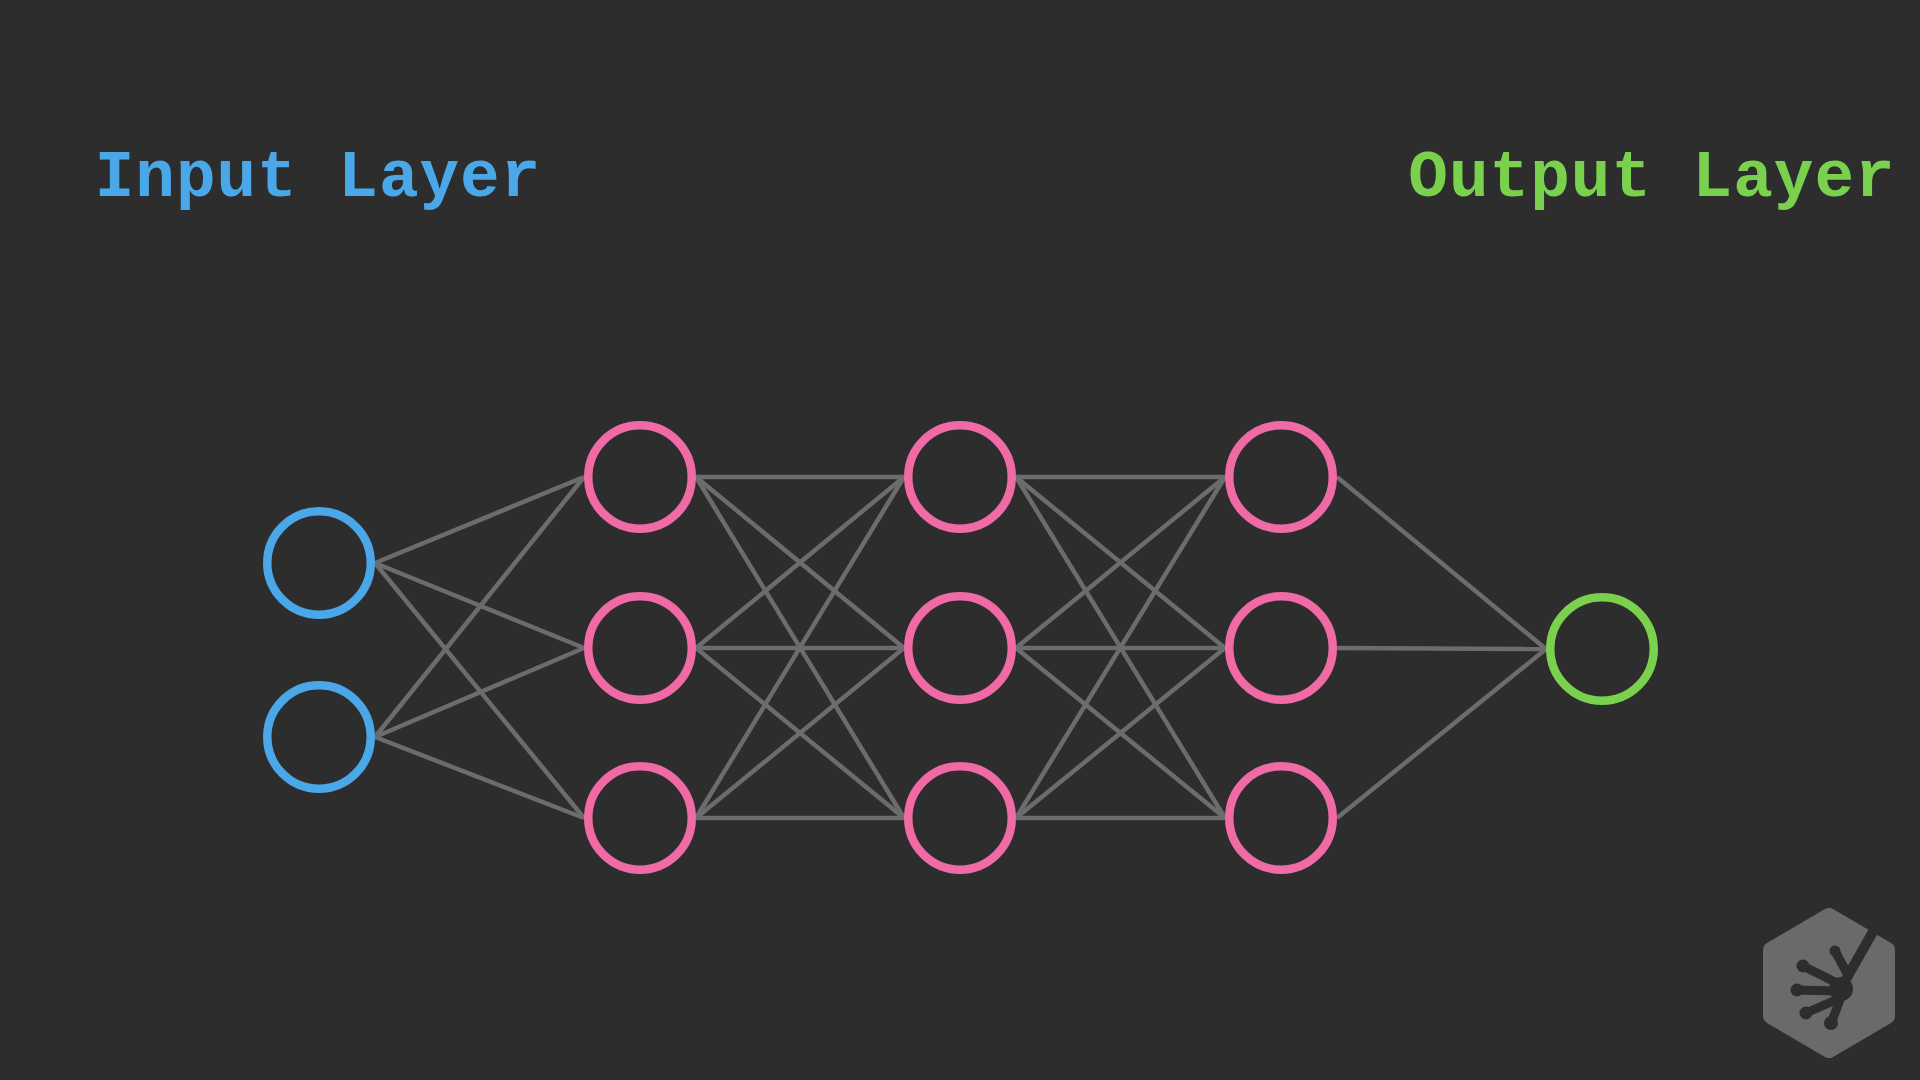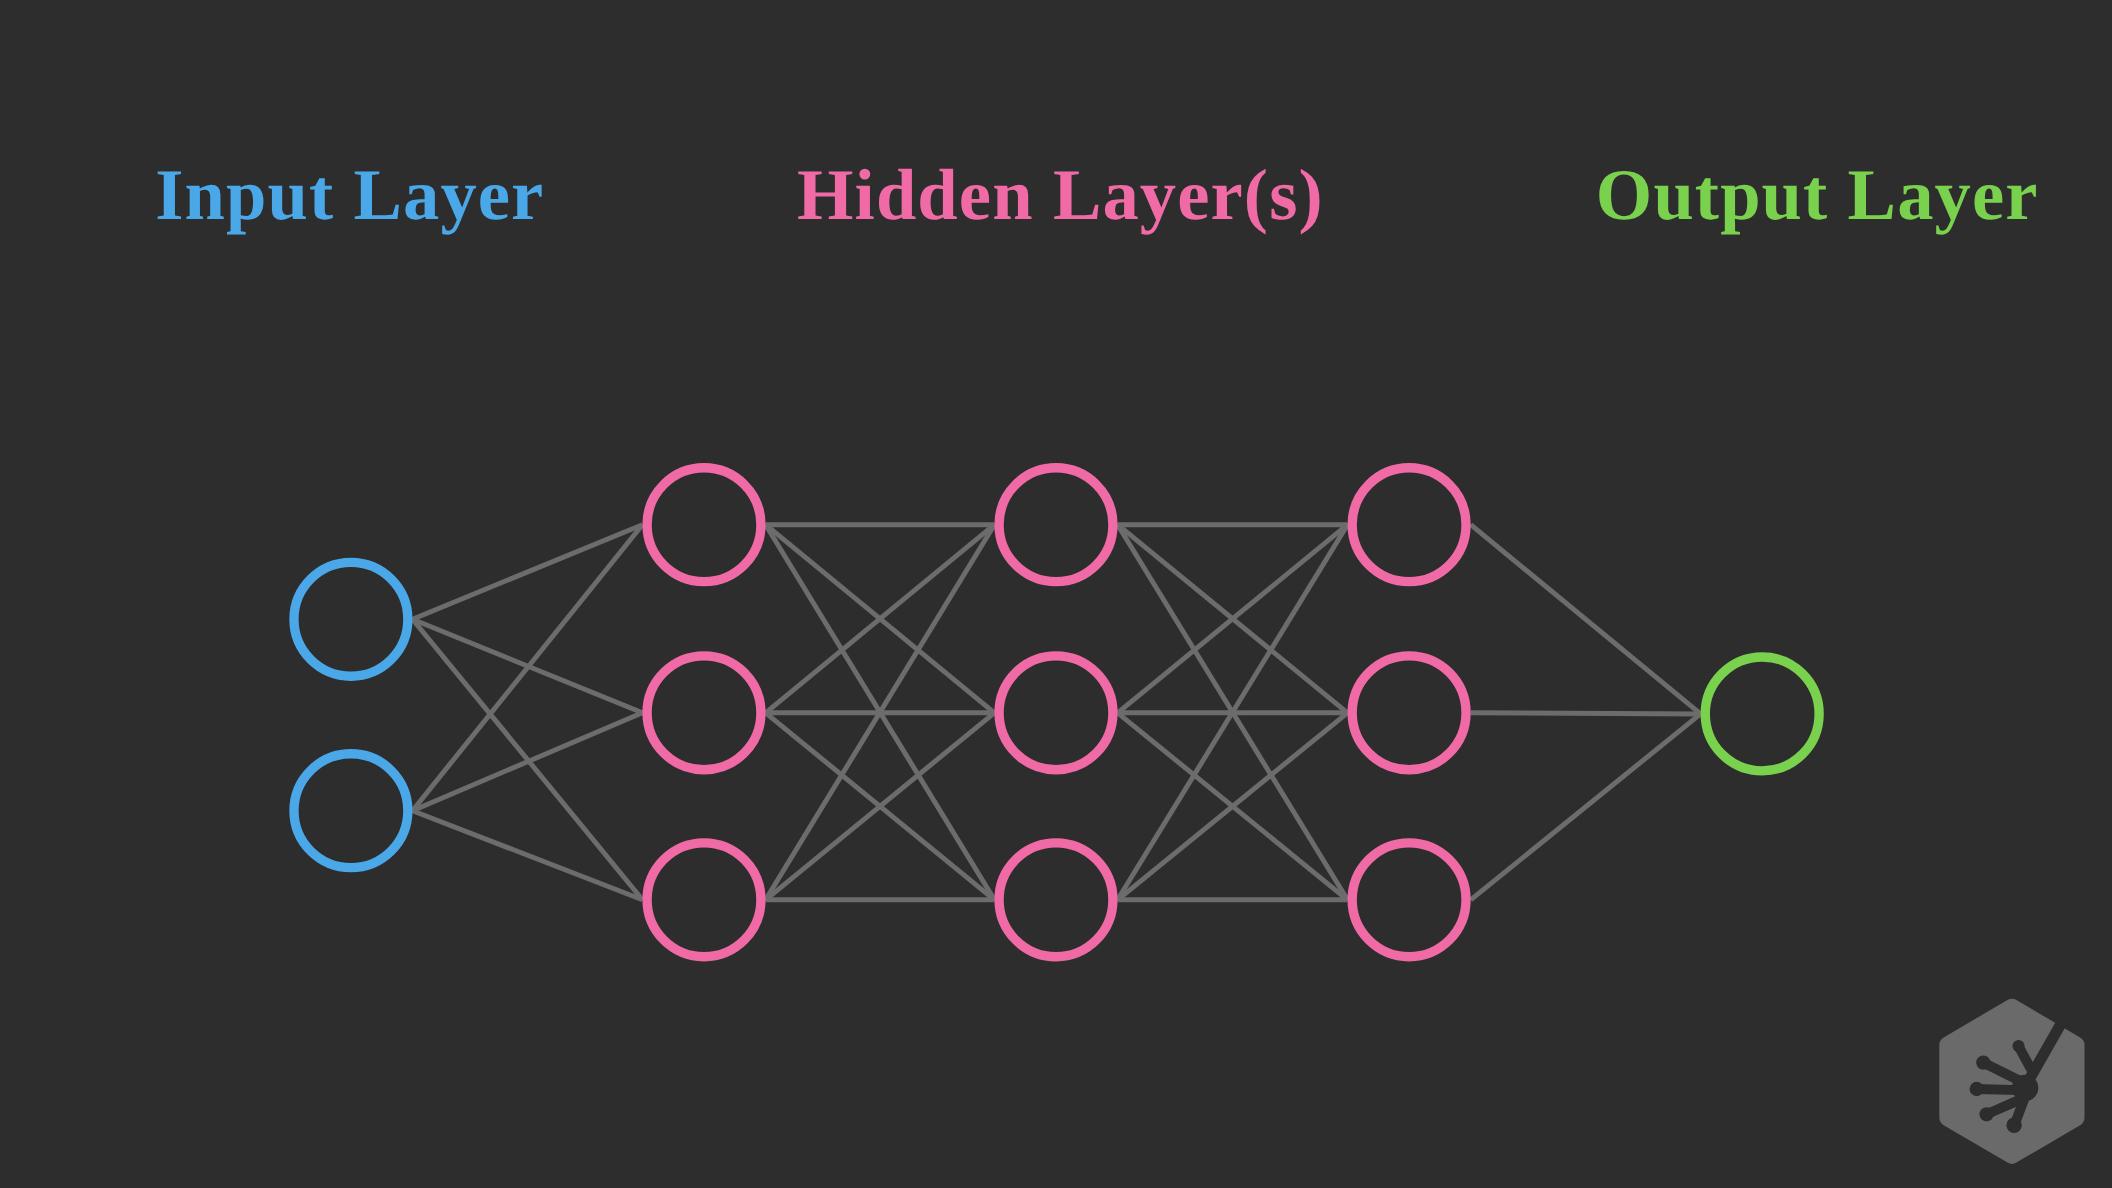--- a/index.html
+++ b/index.html
@@ -6,21 +6,21 @@
     margin: 0;
     padding: 0;
     background: #2d2d2d;
     overflow: hidden;
   }
   .stage {
     position: relative;
     width: 1576px;
     height: 1080px;
     background: #2d2d2d;
-    font-family: Liberation Serif, serif;
+    font-family: Liberation Mono, monospace;
   }
   .net-svg {
     position: absolute;
     left: 0;
     top: 0;
     width: 1920px;
     height: 1080px;
     display: block;
   }
   .layer-title {
@@ -104,17 +104,16 @@
         <path d="M 1838 999 L 1806 1013" stroke-width="9" fill="none"></path>
         <circle cx="1806" cy="1013" r="6.5" stroke="none"></circle>
         <path d="M 1841 997 L 1832 1021" stroke-width="9" fill="none"></path>
         <circle cx="1831" cy="1023" r="7" stroke="none"></circle>
       </g>
     </g>
   </svg>
 
   <div class="layer-title title-input" style="color: rgb(74, 167, 232);">Input Layer</div>
 
-  <div class="layer-title title-hidden" style="color: rgb(240, 107, 166);">Hidden Layer(s)</div>
 
   <div class="layer-title title-output" style="color: rgb(121, 209, 78);">Output Layer</div>
 
 </div>
 
 </body></html>

